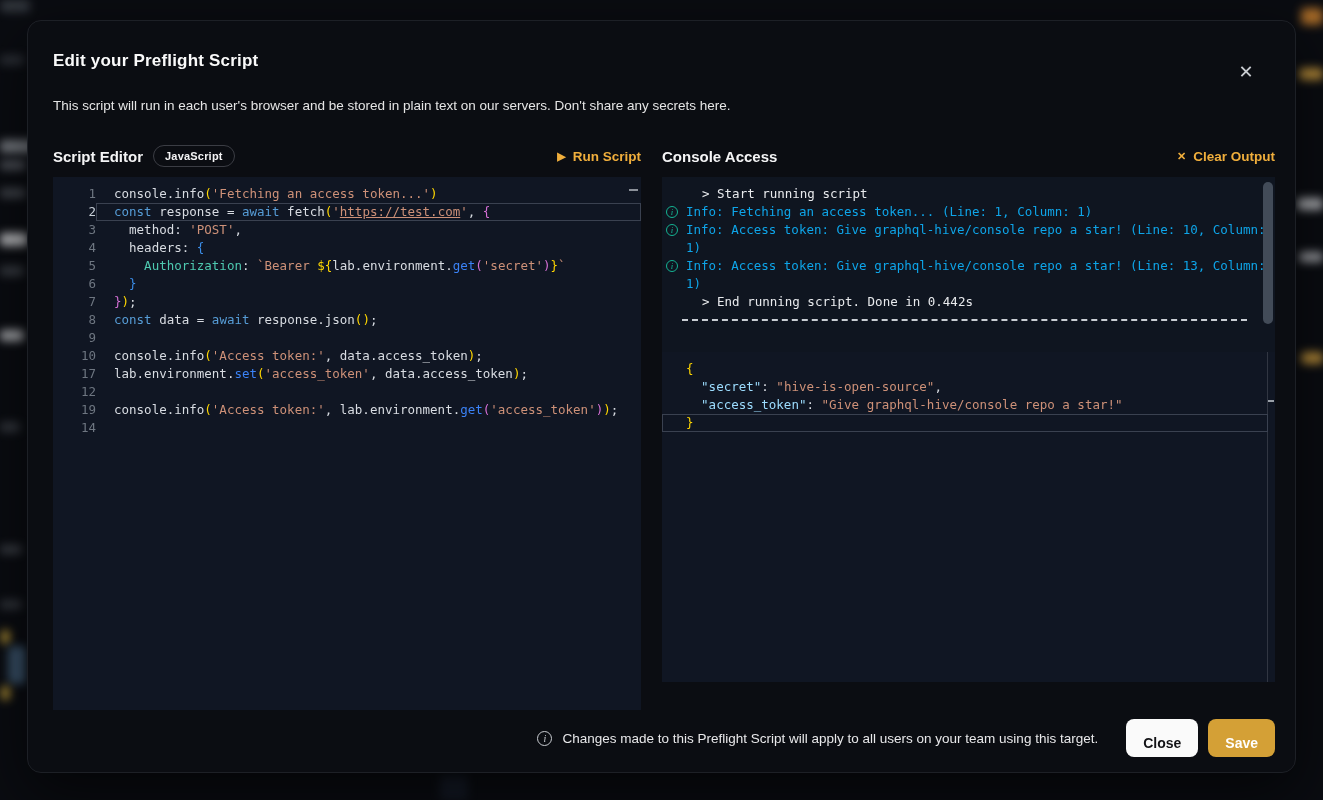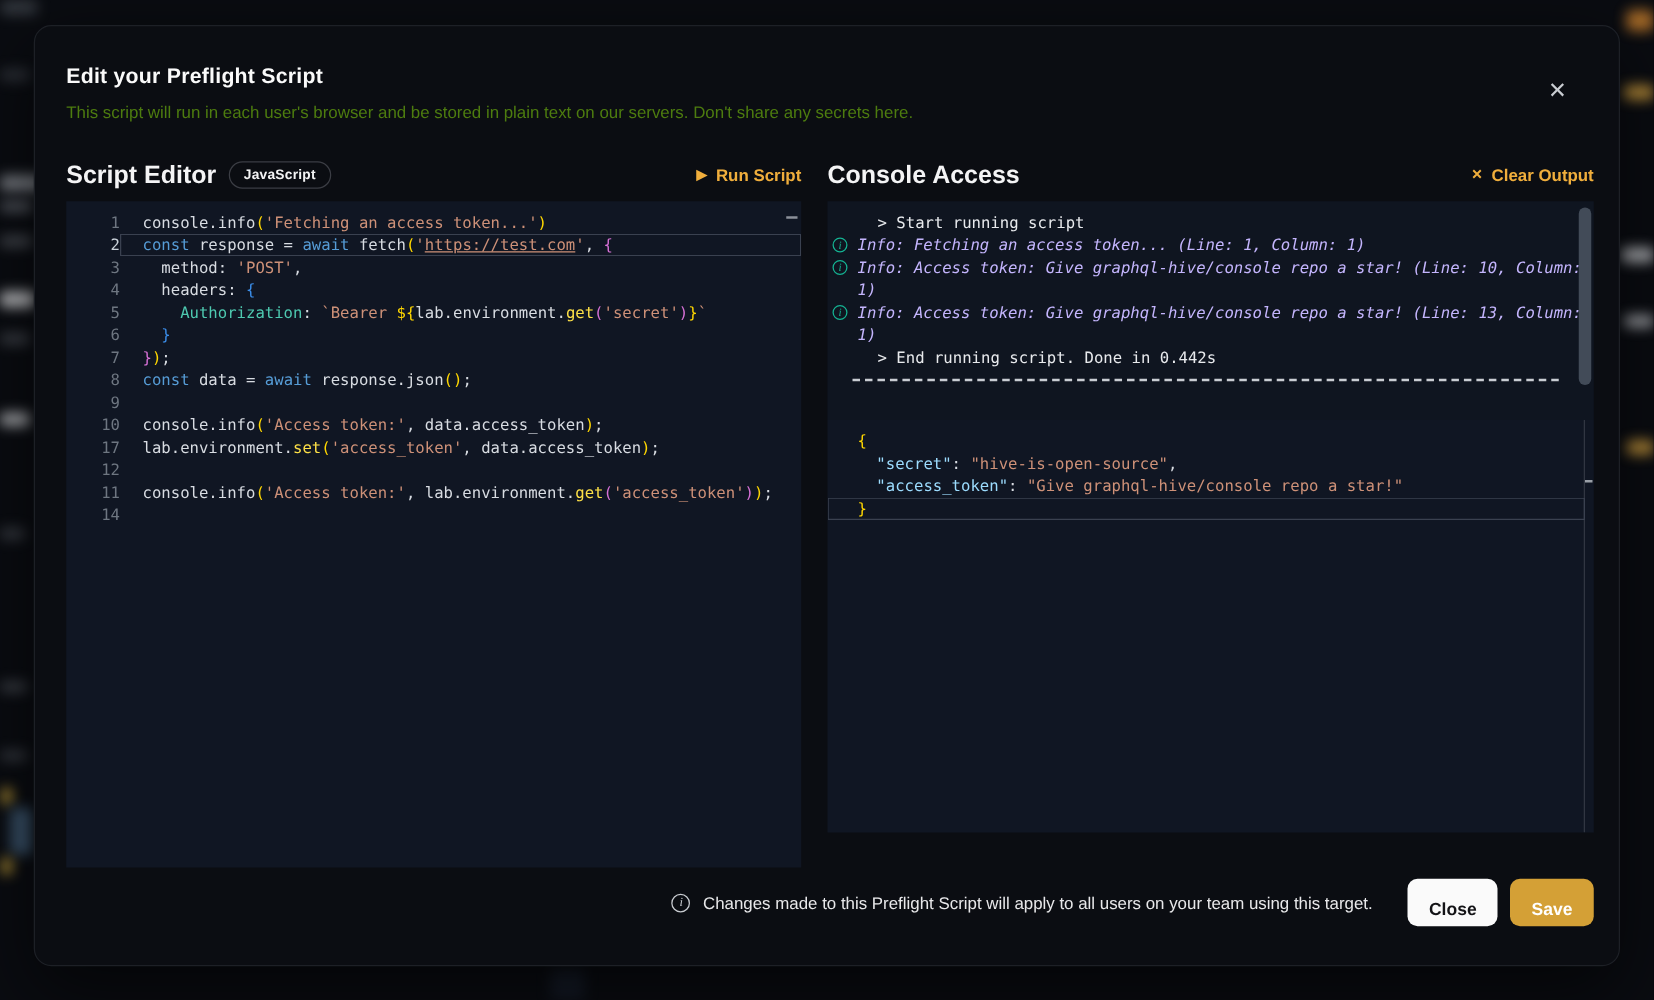--- a/index.html
+++ b/index.html
@@ -21,29 +21,29 @@
     background:#0b0d12; border:1px solid #1d2026; border-radius:14px;
     box-shadow:0 20px 60px rgba(0,0,0,.6);
     padding:0 20px 0 25px;
   }
   .modal-close {
     position:absolute; top:40px; right:38px; width:22px; height:22px;
     background:none; border:none; color:#c9ccd1; font-size:18px; line-height:22px;
     cursor:pointer; font-family:"Liberation Sans",sans-serif;
   }
   .modal-title { margin-top:30px; font-size:17px; font-weight:700; color:#fafafa; letter-spacing:.2px; }
-  .modal-desc  { margin-top:8px;  font-size:13.5px; line-height:21px; color:#4d7c0f; }
+  .modal-desc  { margin-top:24px;  font-size:13.5px; line-height:21px; color:#e5e5e5; }
 
   
   .cols { display:flex; gap:21px; margin-top:27px; }
   .col-left  { width:589px; }
   .col-right { width:614px; }
 
   .sec-row { display:flex; align-items:center; height:26px; margin-bottom:8px; }
-  .sec-title { font-size:20px; font-weight:700; color:#f4f4f5; }
+  .sec-title { font-size:15px; font-weight:700; color:#f4f4f5; }
   .pill {
     margin-left:10px; border:1px solid #3b3d44; border-radius:999px;
     padding:4px 11px; font-size:11px; font-weight:700; color:#f4f4f5; letter-spacing:.2px;
   }
   .spacer { flex:1; }
   .accent-btn {
     display:flex; align-items:center; gap:7px; background:none; border:none;
     color:#f0ae3c; font-size:13.5px; font-weight:600; cursor:pointer;
     font-family:"Liberation Sans",sans-serif;
   }
@@ -62,33 +62,33 @@
   .env-editor .code-line.current .code-text { box-shadow:inset 0 0 0 1px #3a4150; margin-right:7px; }
 
   .tk-fg  { color:#d8dce2;margin-top:28px; }
   .tk-kw  { color:#569cd6; }
   .tk-str { color:#ce9178; }
   .tk-lnk { color:#ce9178; text-decoration:underline; }
   .tk-b1  { color:#ffd700; }
   .tk-b2  { color:#d670d6; }
   .tk-b3  { color:#3b8eea; }
   .tk-prop{ color:#4ec9b0; }
-  .tk-mtd { color:#fde047; }
+  .tk-mtd { color:#3b82f6; }
   .tk-key { color:#9cdcfe; }
 
   .overview-dash { position:absolute; top:12px; right:3px; width:9px; height:2px; background:#8b9099; }
 
   
   .console-box { height:175px; background:#0f1520; padding:8px 4px 0 4px; position:relative; overflow:hidden; }
   .cl-line { display:flex; height:18px; }
   .cl-icon { width:20px; flex:none; display:flex; align-items:center; }
   .cl-icon .i-circle { width:12px; height:12px; border:1px solid #14b392; border-radius:50%; color:#14b392; font-size:9px; line-height:11px; text-align:center; font-family:"Liberation Serif",serif; font-style:italic; }
   .cl-text { white-space:pre; }
   .cl-log  { color:#e8eaed; padding-left:16px; }
-  .cl-info { color:#c4b5fd;font-style:italic; }
+  .cl-info { color:#0ea5e9; }
   .cl-sep  { border-top:2px dashed #c9cdd3; margin:8px 24px 0 16px; height:0; }
   .console-scrollbar { position:absolute; top:5px; right:2px; width:10px; height:142px; background:#424b58; border-radius:5px; }
 
   .env-row { margin-top:14px; }
   .env-editor { height:330px; padding-top:8px; }
   .env-right-line { position:absolute; top:0; right:7px; bottom:0; width:1px; background:rgba(255,255,255,.14); }
   .env-cursor-dash { position:absolute; top:48px; right:1px; width:6px; height:2px; background:#9aa0a8; }
 
   
   .footer { display:flex; align-items:center; justify-content:flex-end; margin-top:9px; gap:28px; }
@@ -188,21 +188,21 @@
           </div>
           <div class="code-line">
             <span class="gutter">17</span>
             <span class="code-text"><span class="tk-fg">lab.environment.</span><span class="tk-mtd">set</span><span class="tk-b1">(</span><span class="tk-str">'access_token'</span><span class="tk-fg">, data.access_token</span><span class="tk-b1">)</span><span class="tk-fg">;</span></span>
           </div>
           <div class="code-line">
             <span class="gutter">12</span>
             <span class="code-text"></span>
           </div>
           <div class="code-line">
-            <span class="gutter">11</span>
+            <span class="gutter">19</span>
             <span class="code-text"><span class="tk-fg">console.info</span><span class="tk-b1">(</span><span class="tk-str">'Access token:'</span><span class="tk-fg">, lab.environment.</span><span class="tk-mtd">get</span><span class="tk-b2">(</span><span class="tk-str">'access_token'</span><span class="tk-b2">)</span><span class="tk-b1">)</span><span class="tk-fg">;</span></span>
           </div>
           <div class="code-line">
             <span class="gutter">14</span>
             <span class="code-text"></span>
           </div>
         </div>
     </div>
 
     <div class="col-right">

